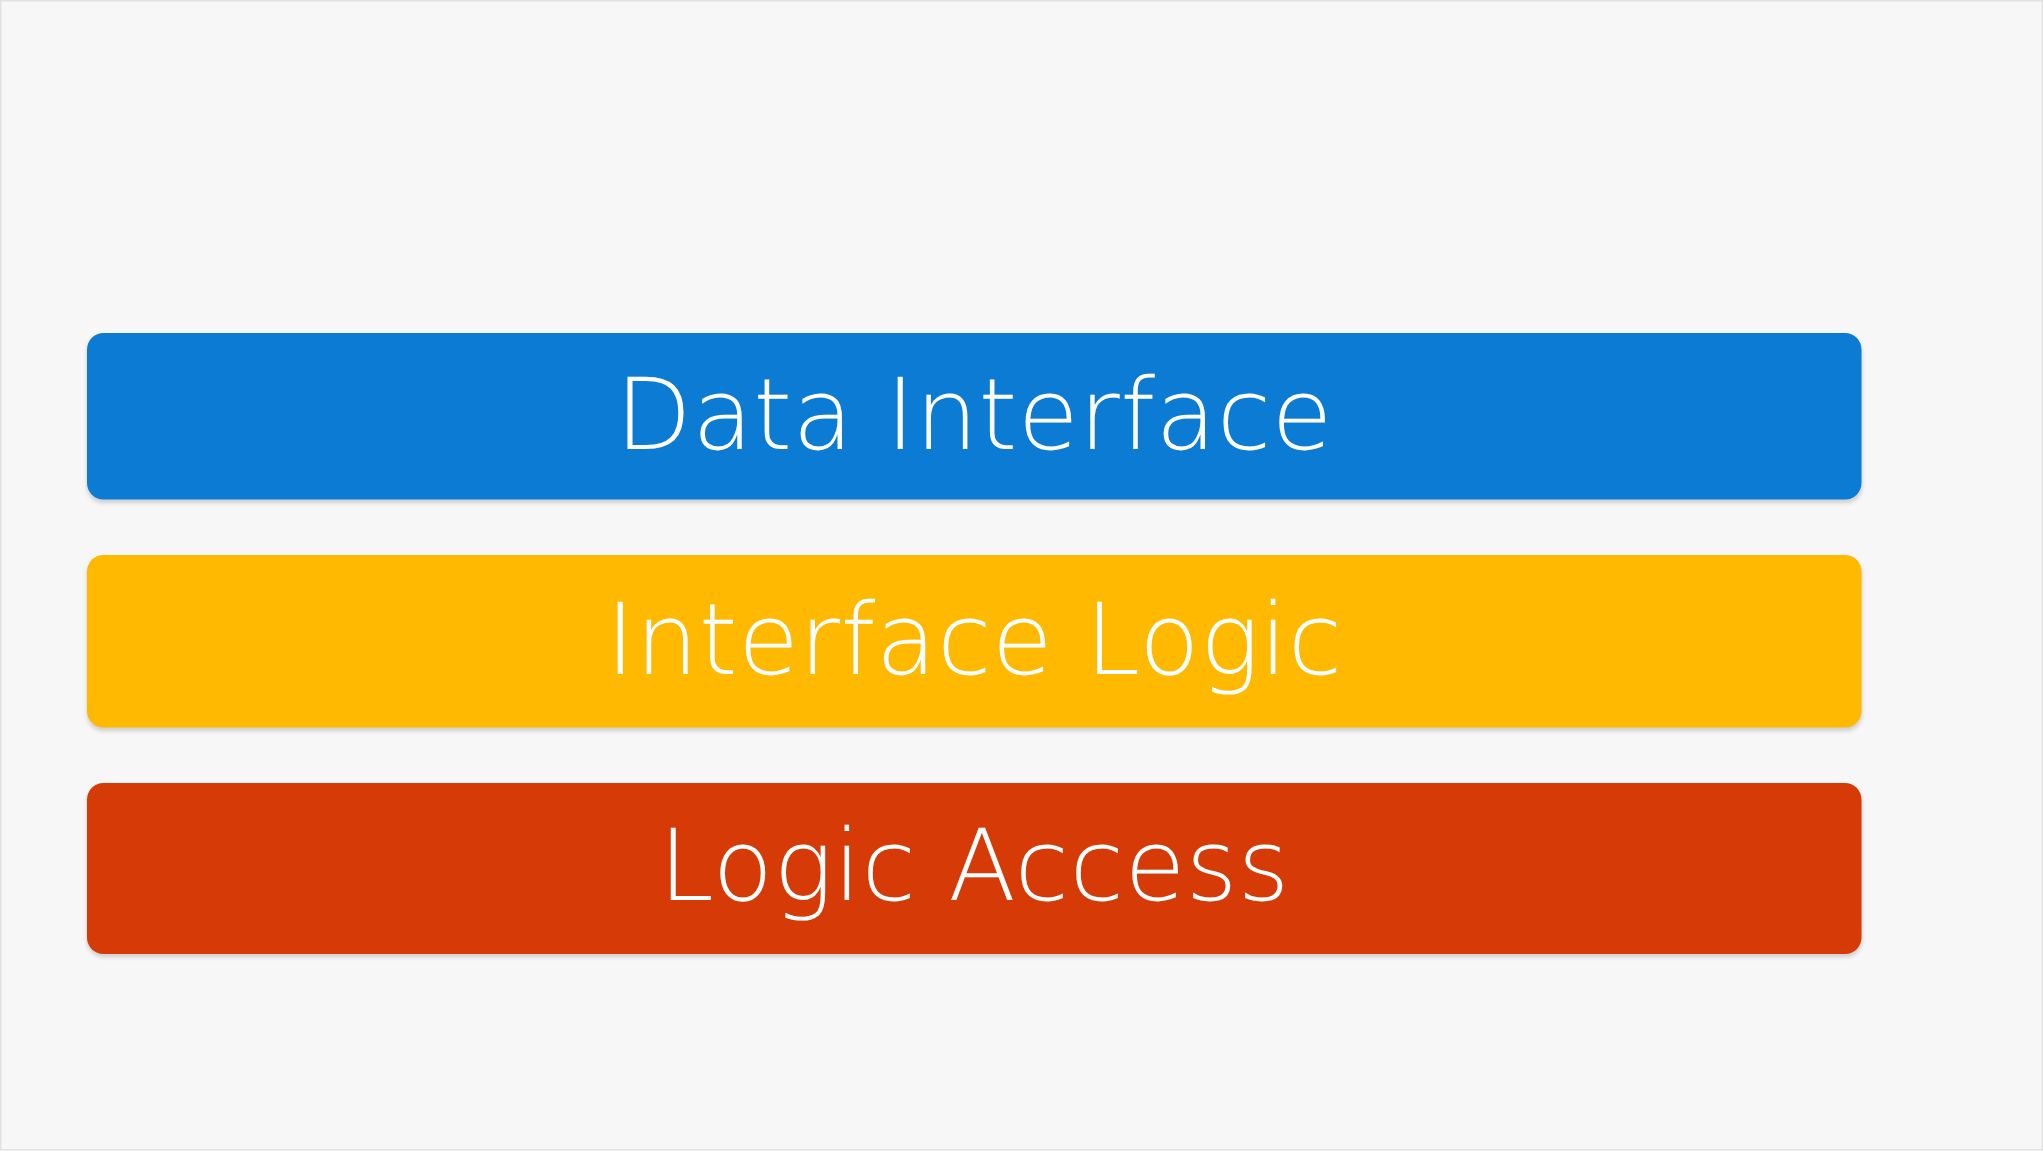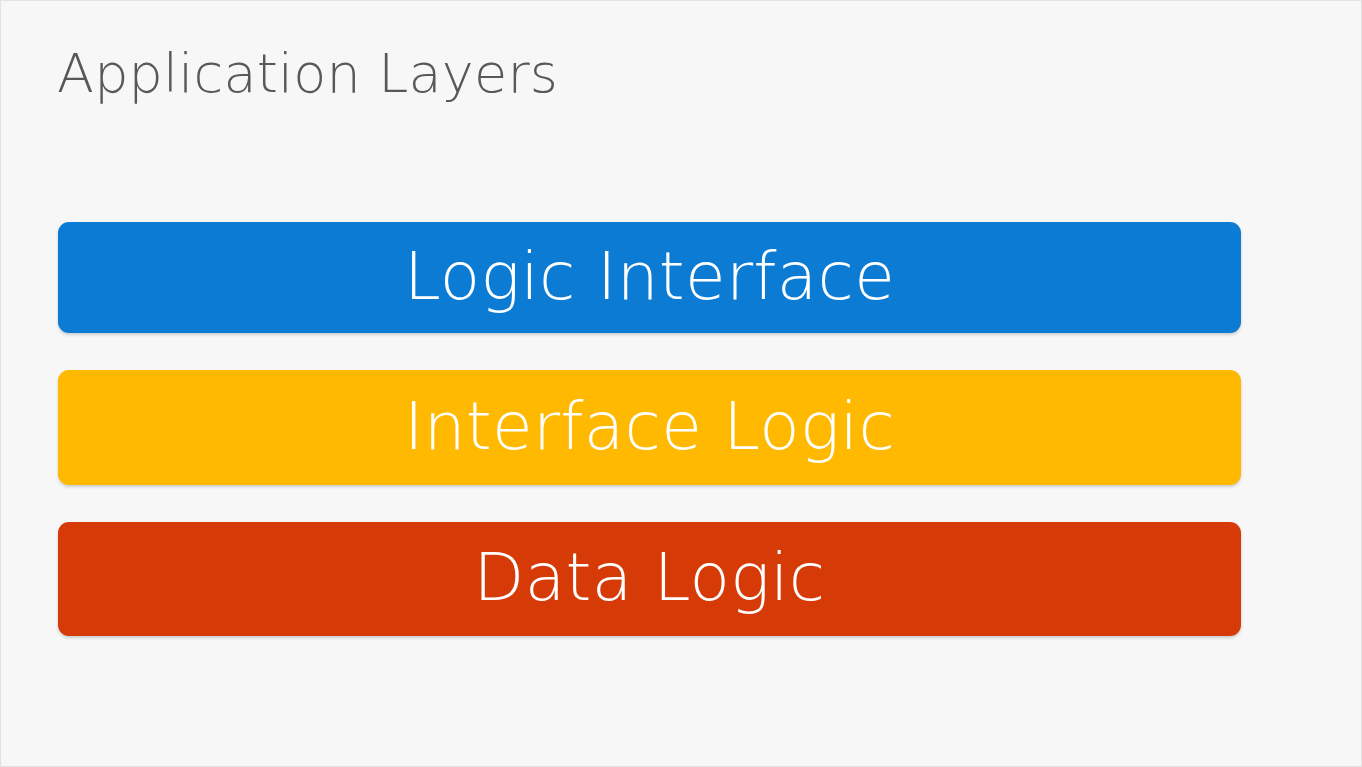--- a/index.html
+++ b/index.html
@@ -70,30 +70,29 @@
 
   #layer-bar-0 { height: 111px; background: #0c7bd4; }
   #layer-bar-1 { height: 115px; background: #ffb900; }
   #layer-bar-2 { height: 114px; background: #d63a06; }
 </style>
 </head>
 <body>
 
 <div id="canvas">
 
-  <div id="diagram-title">Application Layers</div>
 
   <div id="layer-stack">
 
     <div class="layer-bar" id="layer-bar-0">
-      <span class="layer-label">Logic Interface</span>
+      <span class="layer-label">Data Interface</span>
     </div>
 
     <div class="layer-bar" id="layer-bar-1">
       <span class="layer-label">Interface Logic</span>
     </div>
 
     <div class="layer-bar" id="layer-bar-2">
-      <span class="layer-label">Data Logic</span>
+      <span class="layer-label">Logic Access</span>
     </div>
 
   </div>
 </div>
 
 </body></html>

